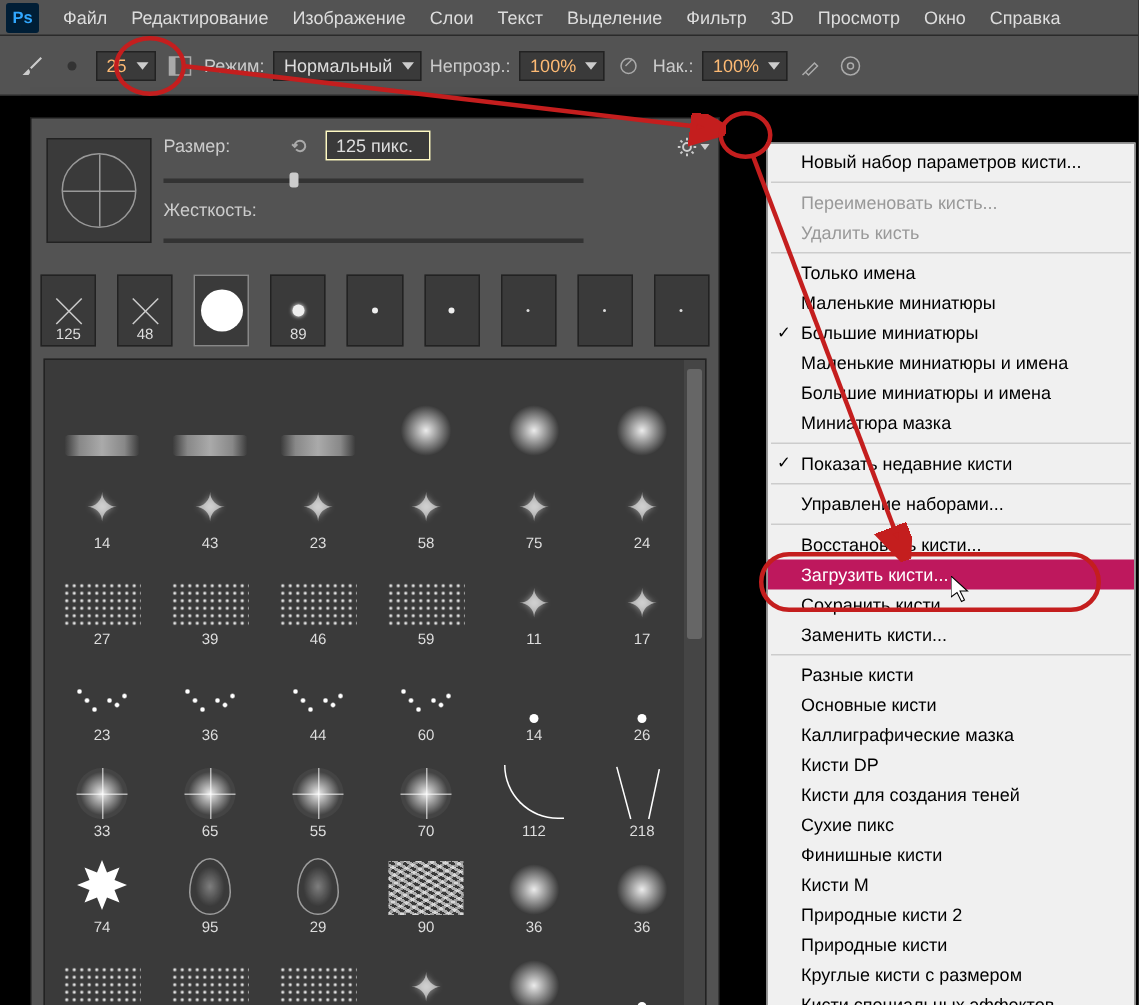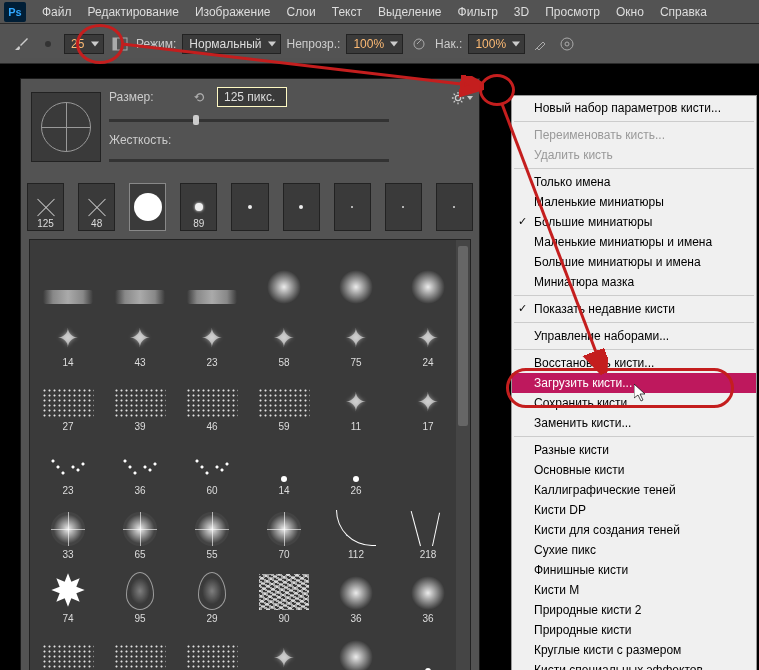--- a/index.html
+++ b/index.html
@@ -321,20 +321,24 @@
           <div class="bg-cell">
             <div class="scatter"></div>
             <span class="bn">23</span>
           </div>
           <div class="bg-cell">
             <div class="scatter"></div>
             <span class="bn">36</span>
           </div>
           <div class="bg-cell">
             <div class="scatter"></div>
+            <span class="bn">44</span>
+          </div>
+          <div class="bg-cell">
+            <div class="scatter"></div>
             <span class="bn">60</span>
           </div>
           <div class="bg-cell">
             <div class="tinydot"></div>
             <span class="bn">14</span>
           </div>
           <div class="bg-cell">
             <div class="tinydot"></div>
             <span class="bn">26</span>
           </div>
@@ -443,21 +447,21 @@
     <div class="cm-sep"></div>
     <div class="cm-item">Управление наборами...</div>
     <div class="cm-sep"></div>
     <div class="cm-item">Восстановить кисти...</div>
     <div class="cm-item hl">Загрузить кисти...</div>
     <div class="cm-item">Сохранить кисти...</div>
     <div class="cm-item">Заменить кисти...</div>
     <div class="cm-sep"></div>
     <div class="cm-item">Разные кисти</div>
     <div class="cm-item">Основные кисти</div>
-    <div class="cm-item">Каллиграфические теней</div>
+    <div class="cm-item">Каллиграфические мазка</div>
     <div class="cm-item">Кисти DP</div>
     <div class="cm-item">Кисти для создания теней</div>
     <div class="cm-item">Сухие пикс</div>
     <div class="cm-item">Финишные кисти</div>
     <div class="cm-item">Кисти M</div>
     <div class="cm-item">Природные кисти 2</div>
     <div class="cm-item">Природные кисти</div>
     <div class="cm-item">Круглые кисти с размером</div>
     <div class="cm-item">Кисти специальных эффектов</div>
   </div>

